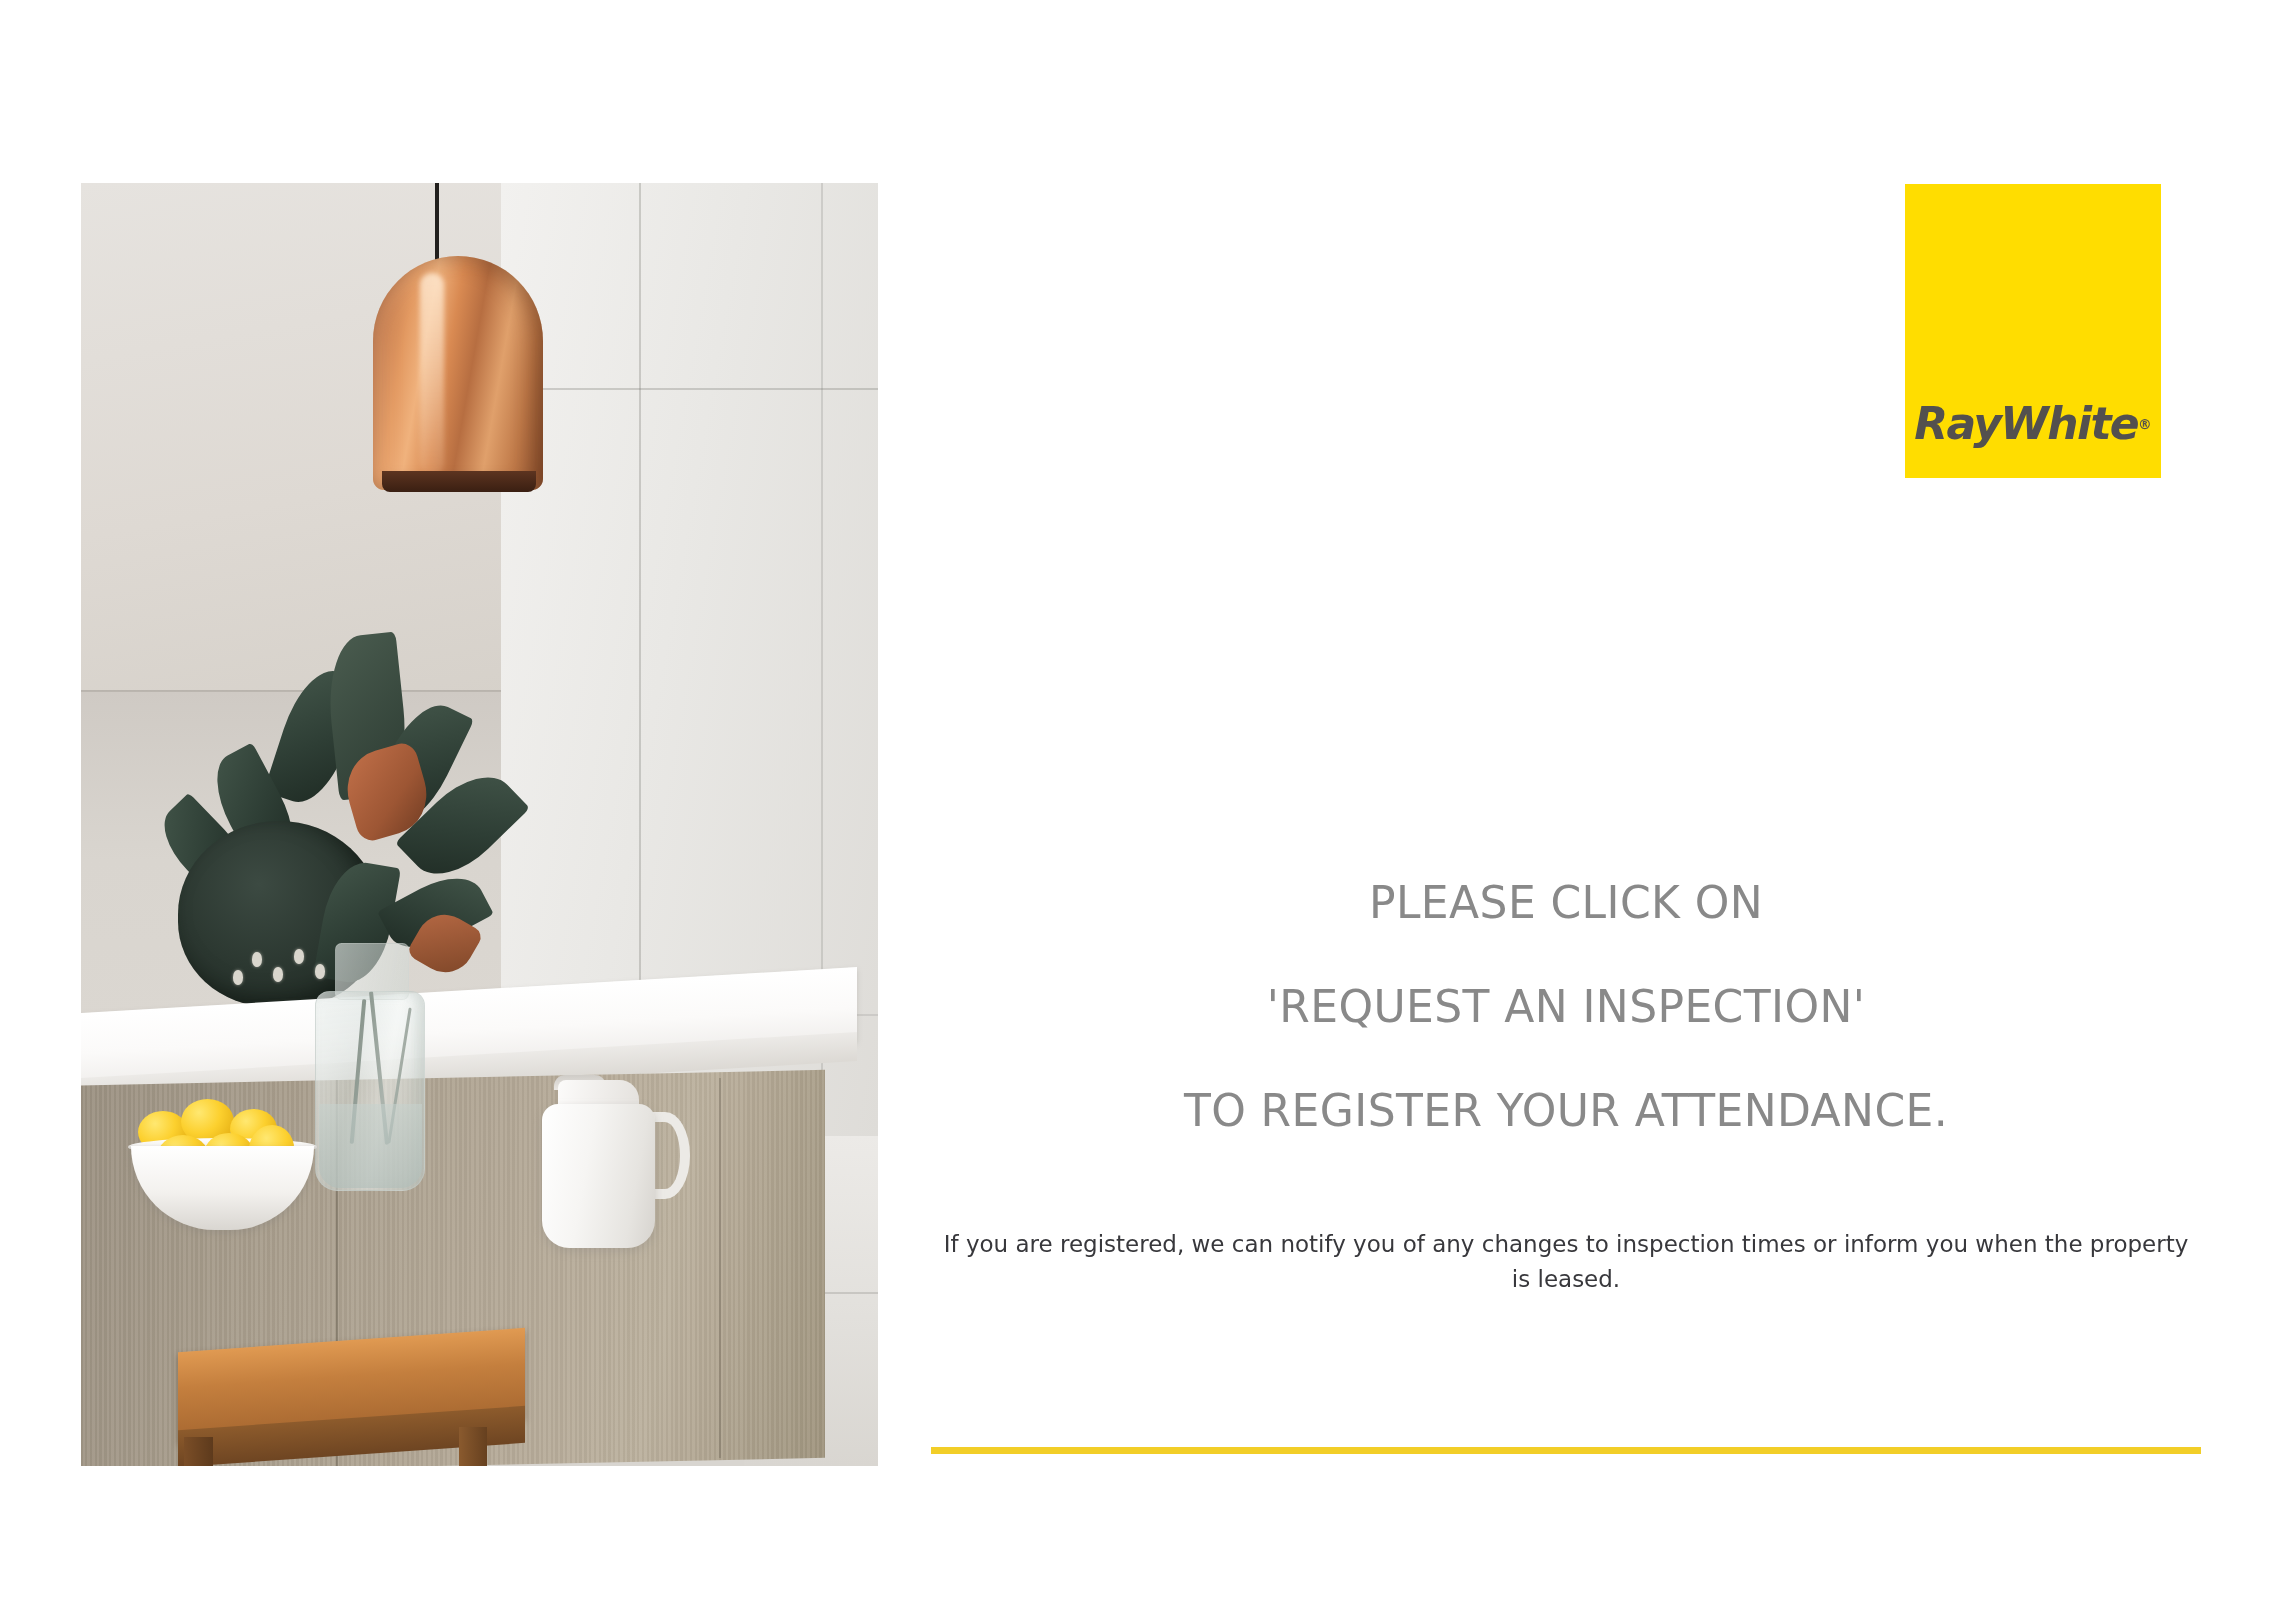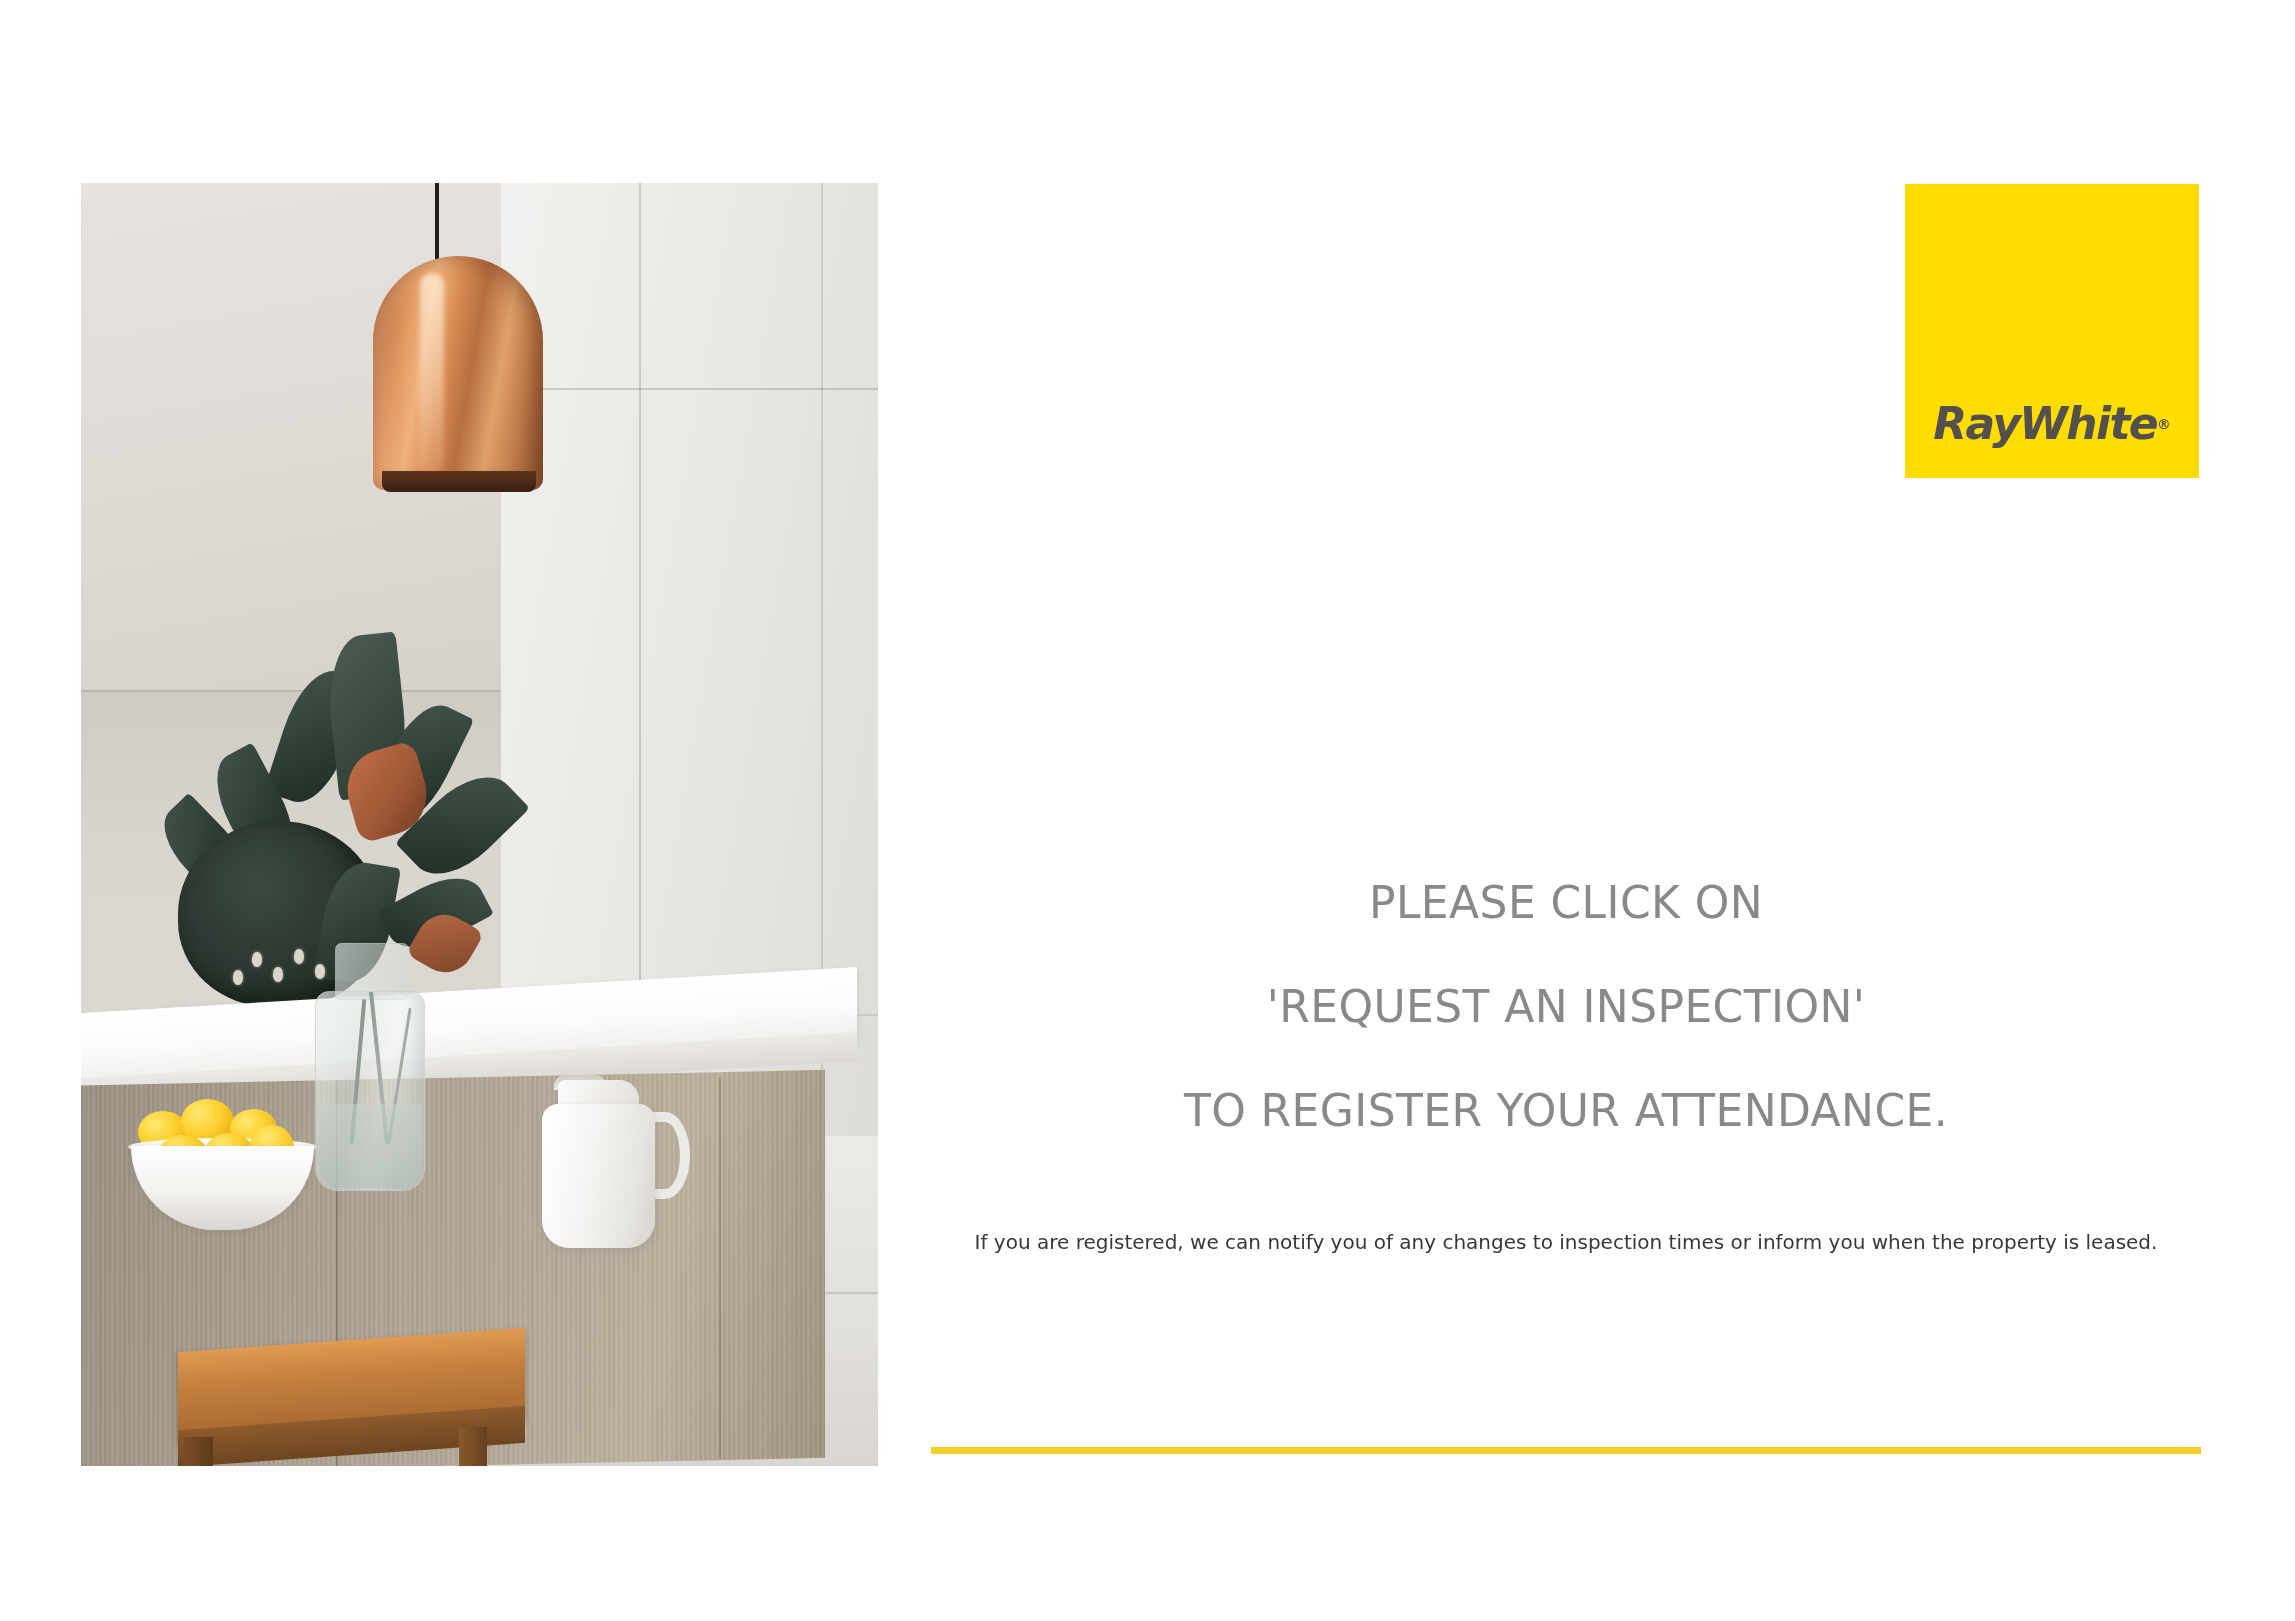--- a/index.html
+++ b/index.html
@@ -174,21 +174,21 @@
                 background:linear-gradient(180deg,#8d5b2c,#6e4522); transform:skewY(-4deg); }
   .stool-leg-l { left:103px; top:1254px; width:29px; height:29px;
                  background:linear-gradient(90deg,#7b4e27,#5d3a1c); }
   .stool-leg-r { left:378px; top:1244px; width:27.5px; height:39px;
                  background:linear-gradient(90deg,#8a5a2e,#66401f); }
 
   
   .logo-box {
     position:absolute;
     left:1905px; top:184px;
-    width:294px; height:294px;
+    width:256px; height:294px;
   }
   .logo-sq { position:absolute; inset:0; background:#ffdd00; }
   .logo-wordmark {
     position:absolute; left:0; right:0; bottom:29px;
     text-align:center;
     font-family:"DejaVu Sans", sans-serif;
     font-weight:bold; font-style:italic;
     font-size:44px; letter-spacing:-1.6px;
     color:#53504e;
     white-space:nowrap;
@@ -219,21 +219,21 @@
   }
   .sub-line { display:block; margin-bottom:53px; }
   .sub-line:last-child { margin-bottom:0; }
 
   .note {
     position:absolute;
     left:931px; top:1227px; width:1270px;
     text-align:center;
     color:#38383c;
     font-family:"DejaVu Sans", "Liberation Sans", sans-serif;
-    font-size:20px;
+    font-size:23px;
     line-height:1.52;
     font-weight:400;
   }
 
   .rule {
     position:absolute;
     left:931px; top:1447px;
     width:1270px; height:7.3px;
     background:#f2ce28;
   }

